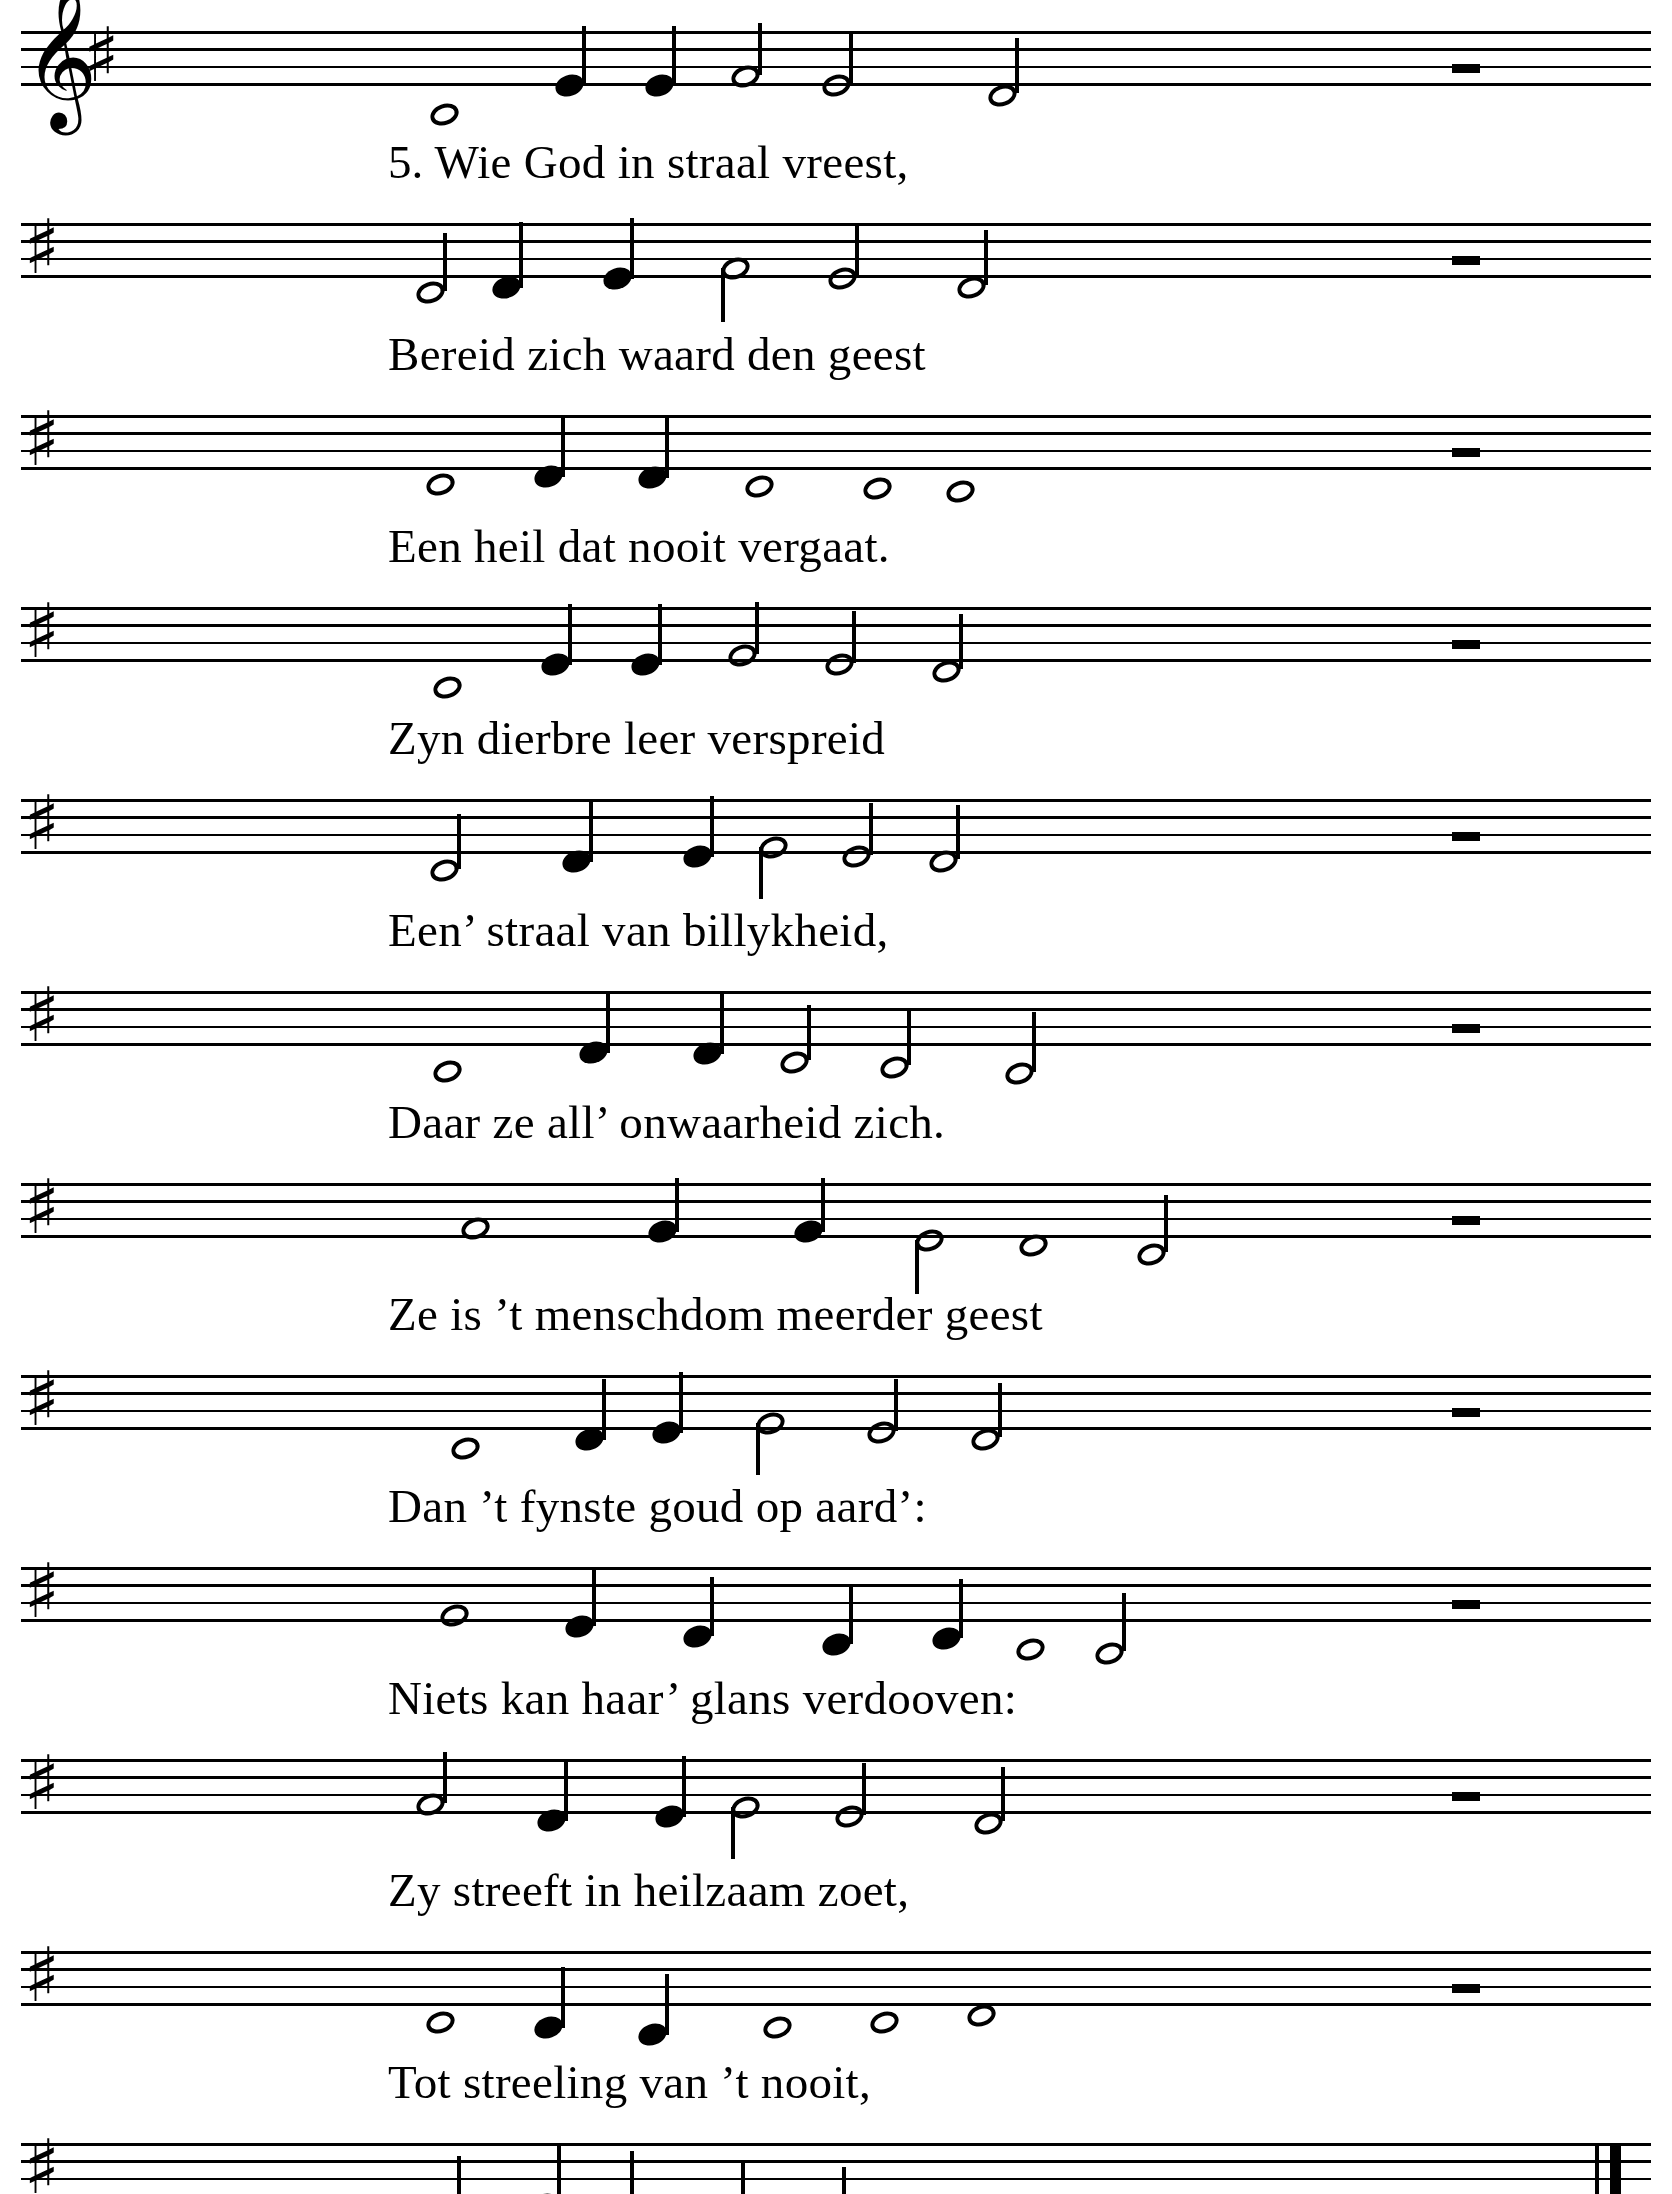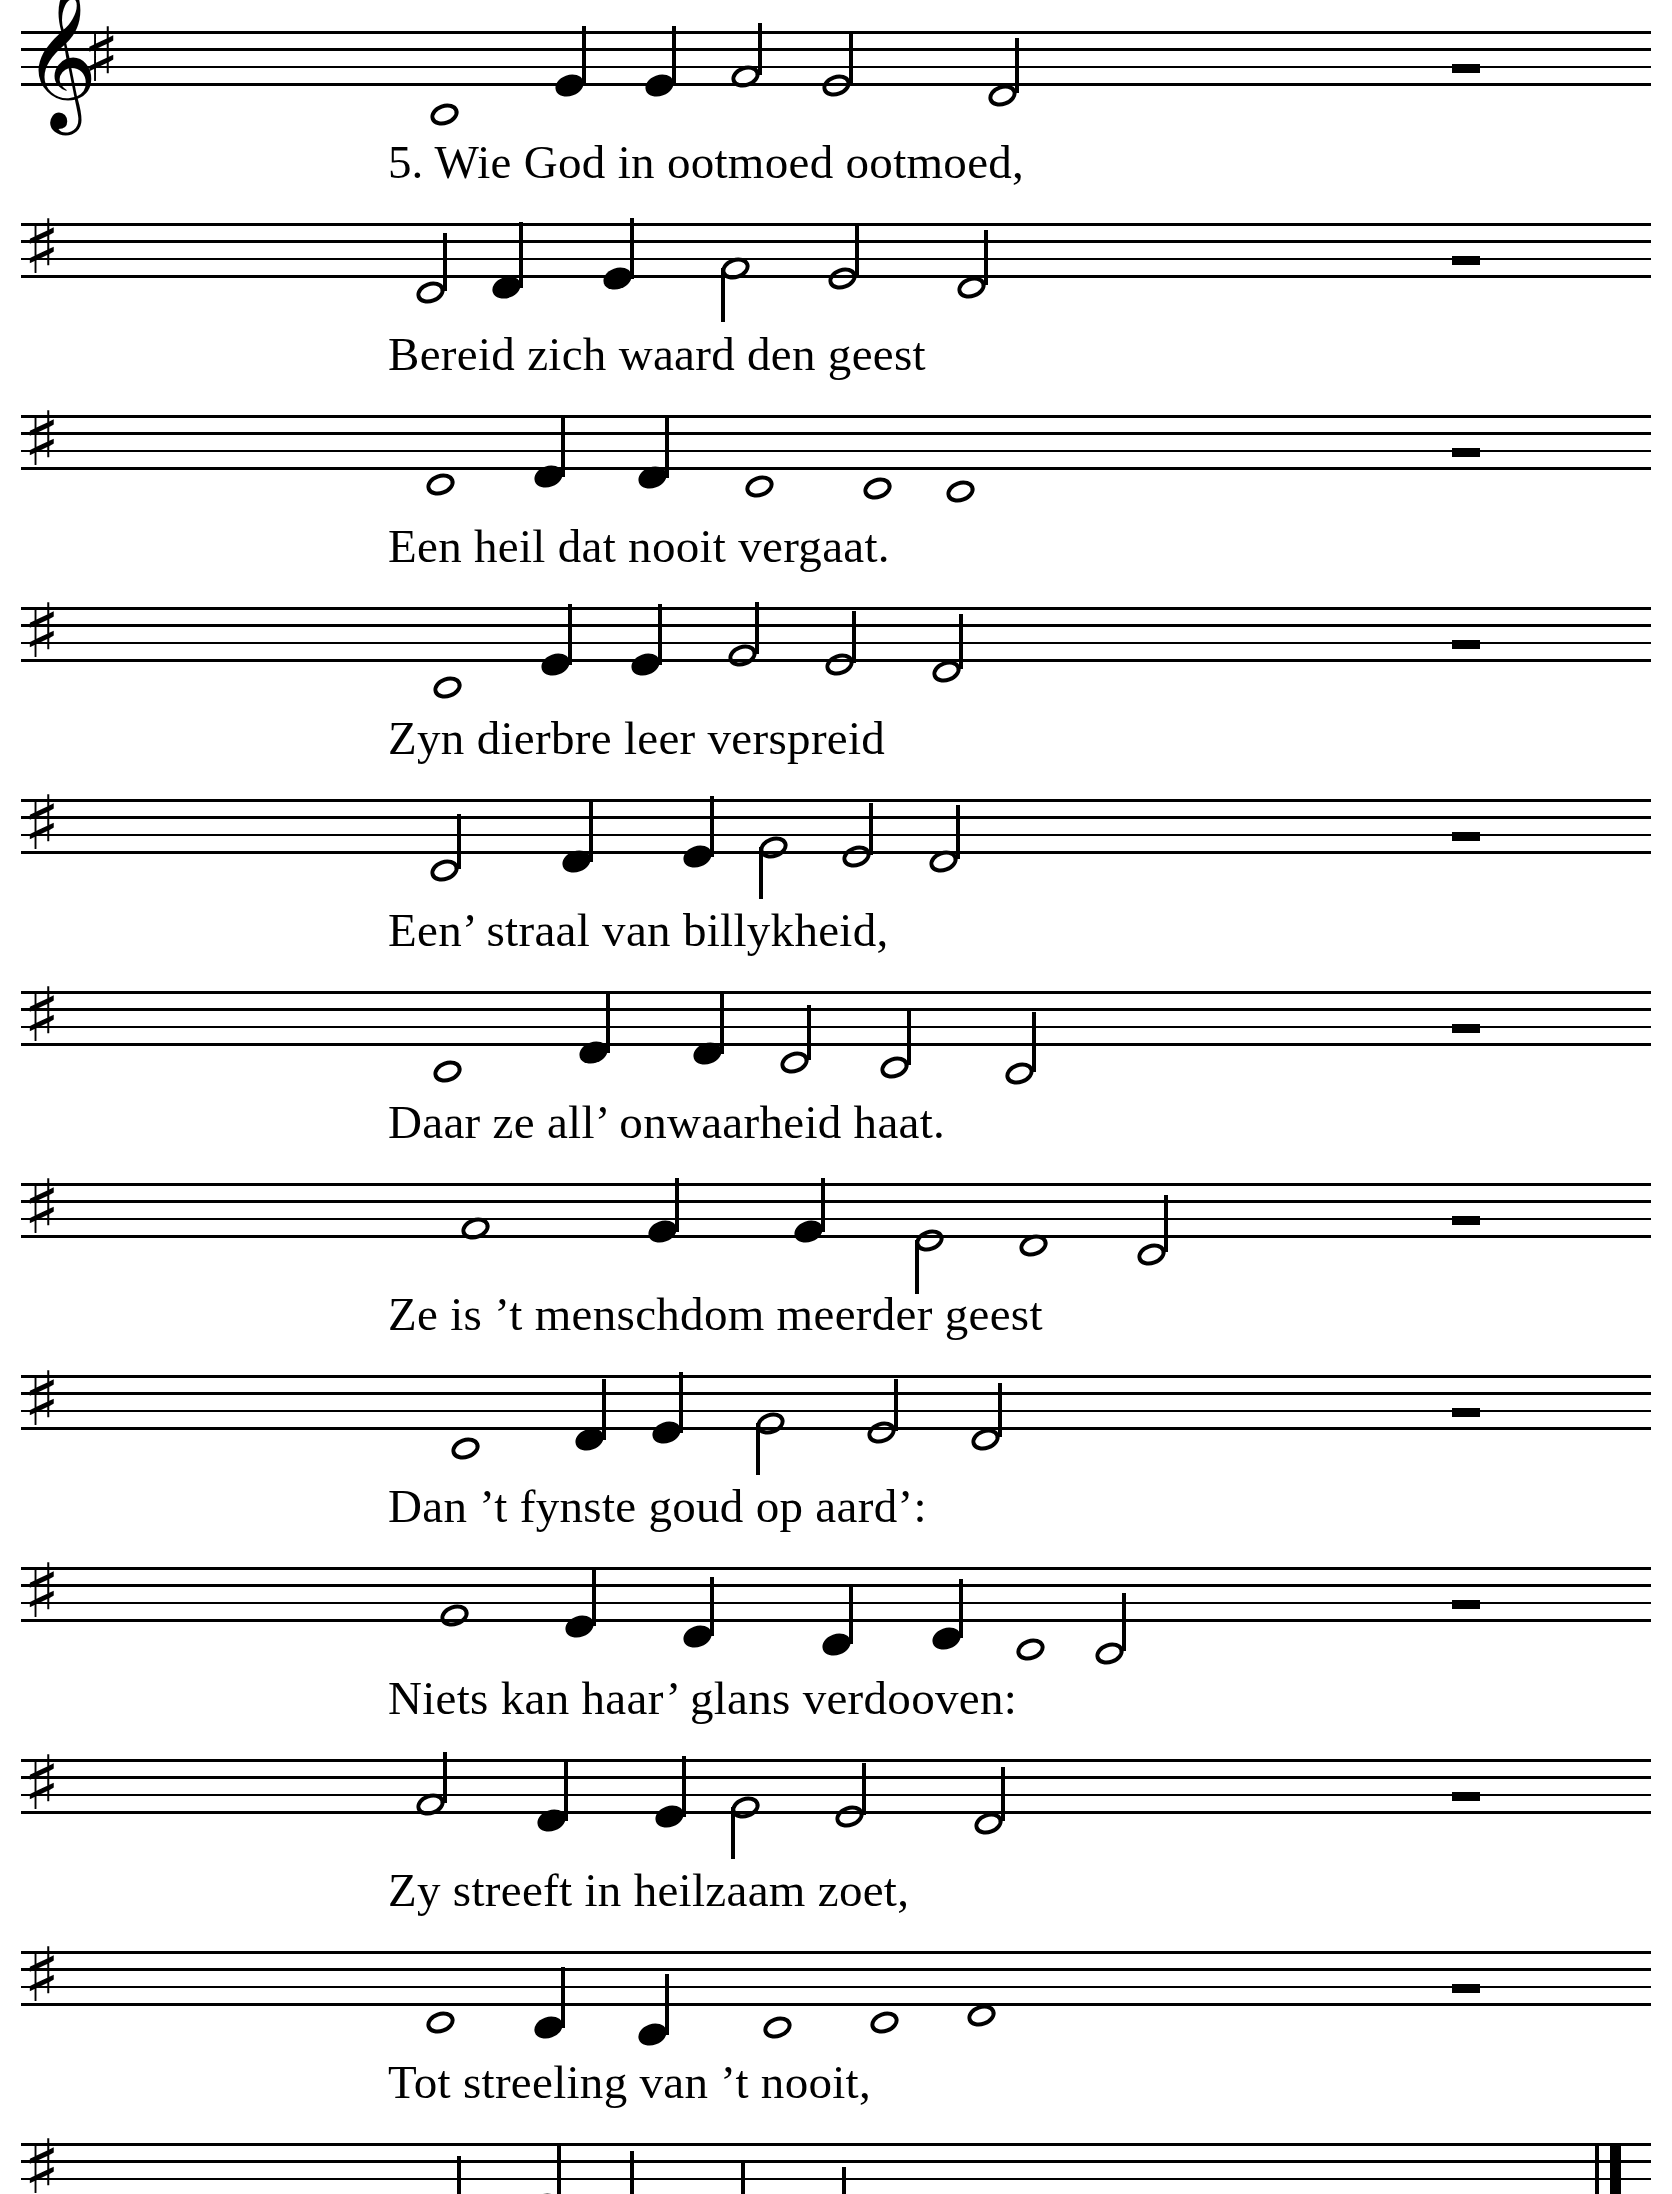--- a/index.html
+++ b/index.html
@@ -159,21 +159,21 @@
           <div class="head open"></div>
           <div class="stem" style="left:27px; top:-43px; height:52px;"></div>
         </div>
         <div class="note" style="left:988px; top:85px;">
           <div class="head open"></div>
           <div class="stem" style="left:27px; top:-47px; height:55px;"></div>
         </div>
         <div class="restbar" style="left:1452px; top:64px;"></div>
       </div>
     </div>
-    <div class="lyric"><span class="vnum">5.</span> <span>Wie God in ootmoed ootmoed,</span></div>
+    <div class="lyric"><span class="vnum">5.</span> <span>Wie God in straal vreest,</span></div>
   </div>
 
   <div class="system">
     <div class="staff-wrap">
       <div class="staff-lines"></div>
       <div class="keysig" style="left:23.6px;">♯</div>
       <div class="notes">
         <div class="note" style="left:416px; top:90px;">
           <div class="head open"></div>
           <div class="stem" style="left:27px; top:-49px; height:58px;"></div>
@@ -328,21 +328,21 @@
           <div class="head open"></div>
           <div class="stem" style="left:27px; top:-49px; height:57px;"></div>
         </div>
         <div class="note" style="left:1005px; top:103px;">
           <div class="head open"></div>
           <div class="stem" style="left:27px; top:-51px; height:60px;"></div>
         </div>
         <div class="restbar" style="left:1452px; top:64px;"></div>
       </div>
     </div>
-    <div class="lyric"><span>Daar ze all’ onwaarheid haat.</span></div>
+    <div class="lyric"><span>Daar ze all’ onwaarheid zich.</span></div>
   </div>
 
   <div class="system">
     <div class="staff-wrap">
       <div class="staff-lines"></div>
       <div class="keysig" style="left:23.6px;">♯</div>
       <div class="notes">
         <div class="note" style="left:461px; top:66px;">
           <div class="head open"></div>
         </div>

